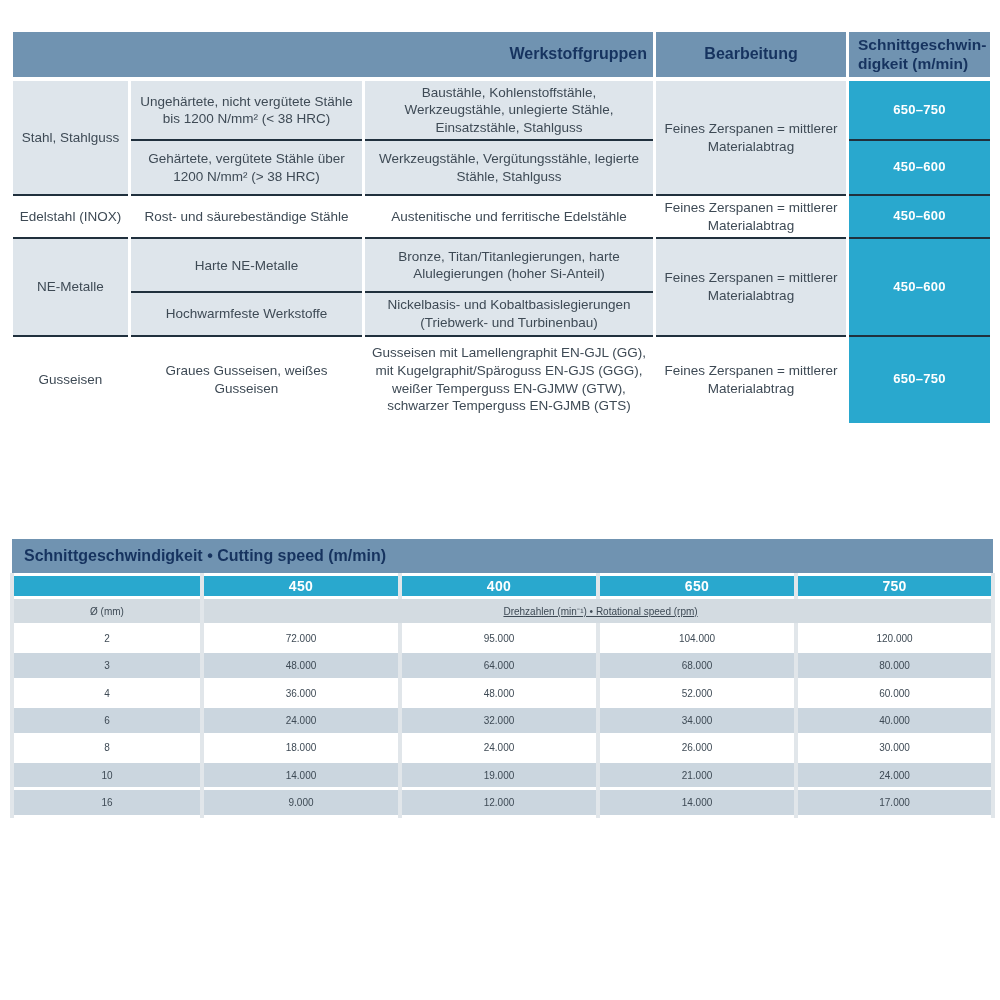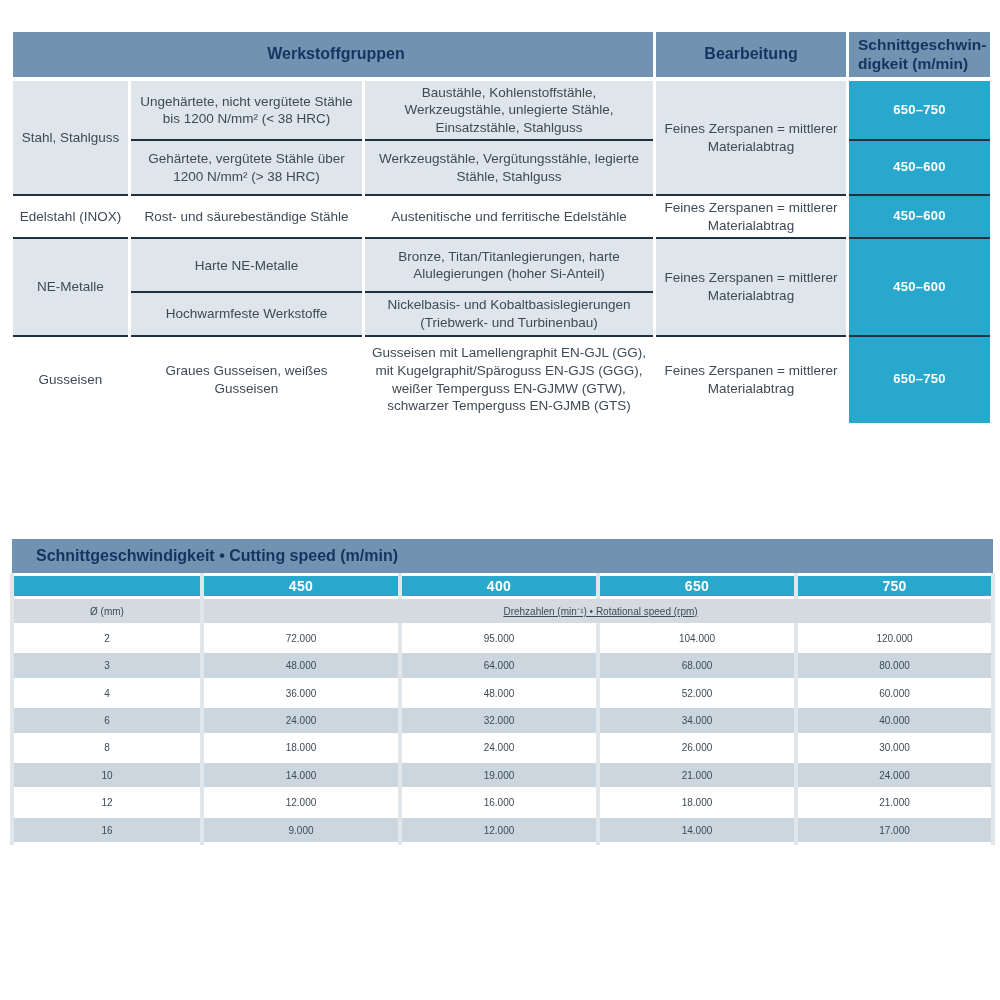--- a/index.html
+++ b/index.html
@@ -23,21 +23,21 @@
     overflow: hidden;
   }
   #t1 thead th {
     background: #7093b1;
     color: #16335f;
     font-size: 16px;
     font-weight: bold;
     border-bottom: 4px solid #ffffff;
   }
   #t1 thead tr { height: 45px; }
-  #t1 th.h-left   { text-align: center; padding-left: 12px; }
+  #t1 th.h-left   { text-align: right; padding-left: 12px; }
   #t1 th.h-center { text-align: center; }
   #t1 th.h-speed  { text-align: left; padding-left: 9px; line-height: 1.25; font-size: 15.5px; }
   #t1 tbody td {
     border-top: 2px solid #20303d;
     font-size: 13.5px;
     line-height: 1.3;
     color: #3e4a55;
     text-align: center;
   }
   #t1 tbody tr:first-child td { border-top: none; }
@@ -72,21 +72,21 @@
     font-size: 10px;
     color: #3e4a55;
     overflow: hidden;
   }
   #t2 td.title {
     background: #7093b1;
     color: #16335f;
     font-size: 16px;
     font-weight: bold;
     text-align: left;
-    padding-left: 24px;
+    padding-left: 12px;
     border-left: none; border-right: none; border-top: none;
     height: 36px;
   }
   #t2 tr.speedrow { height: 22px; }
   #t2 td.cyan {
     background: #29a8ce;
     color: #ffffff;
     font-weight: bold;
     font-size: 14px;
     letter-spacing: 0.3px;
@@ -221,27 +221,20 @@
         <td>26.000</td>
         <td>30.000</td>
       </tr>
       <tr class="data alt">
         <td>10</td>
         <td>14.000</td>
         <td>19.000</td>
         <td>21.000</td>
         <td>24.000</td>
       </tr>
-      <tr class="data plain">
-        <td>12</td>
-        <td>12.000</td>
-        <td>16.000</td>
-        <td>18.000</td>
-        <td>21.000</td>
-      </tr>
       <tr class="data alt">
         <td>16</td>
         <td>9.000</td>
         <td>12.000</td>
         <td>14.000</td>
         <td>17.000</td>
       </tr>
     </tbody>
   </table>
 

